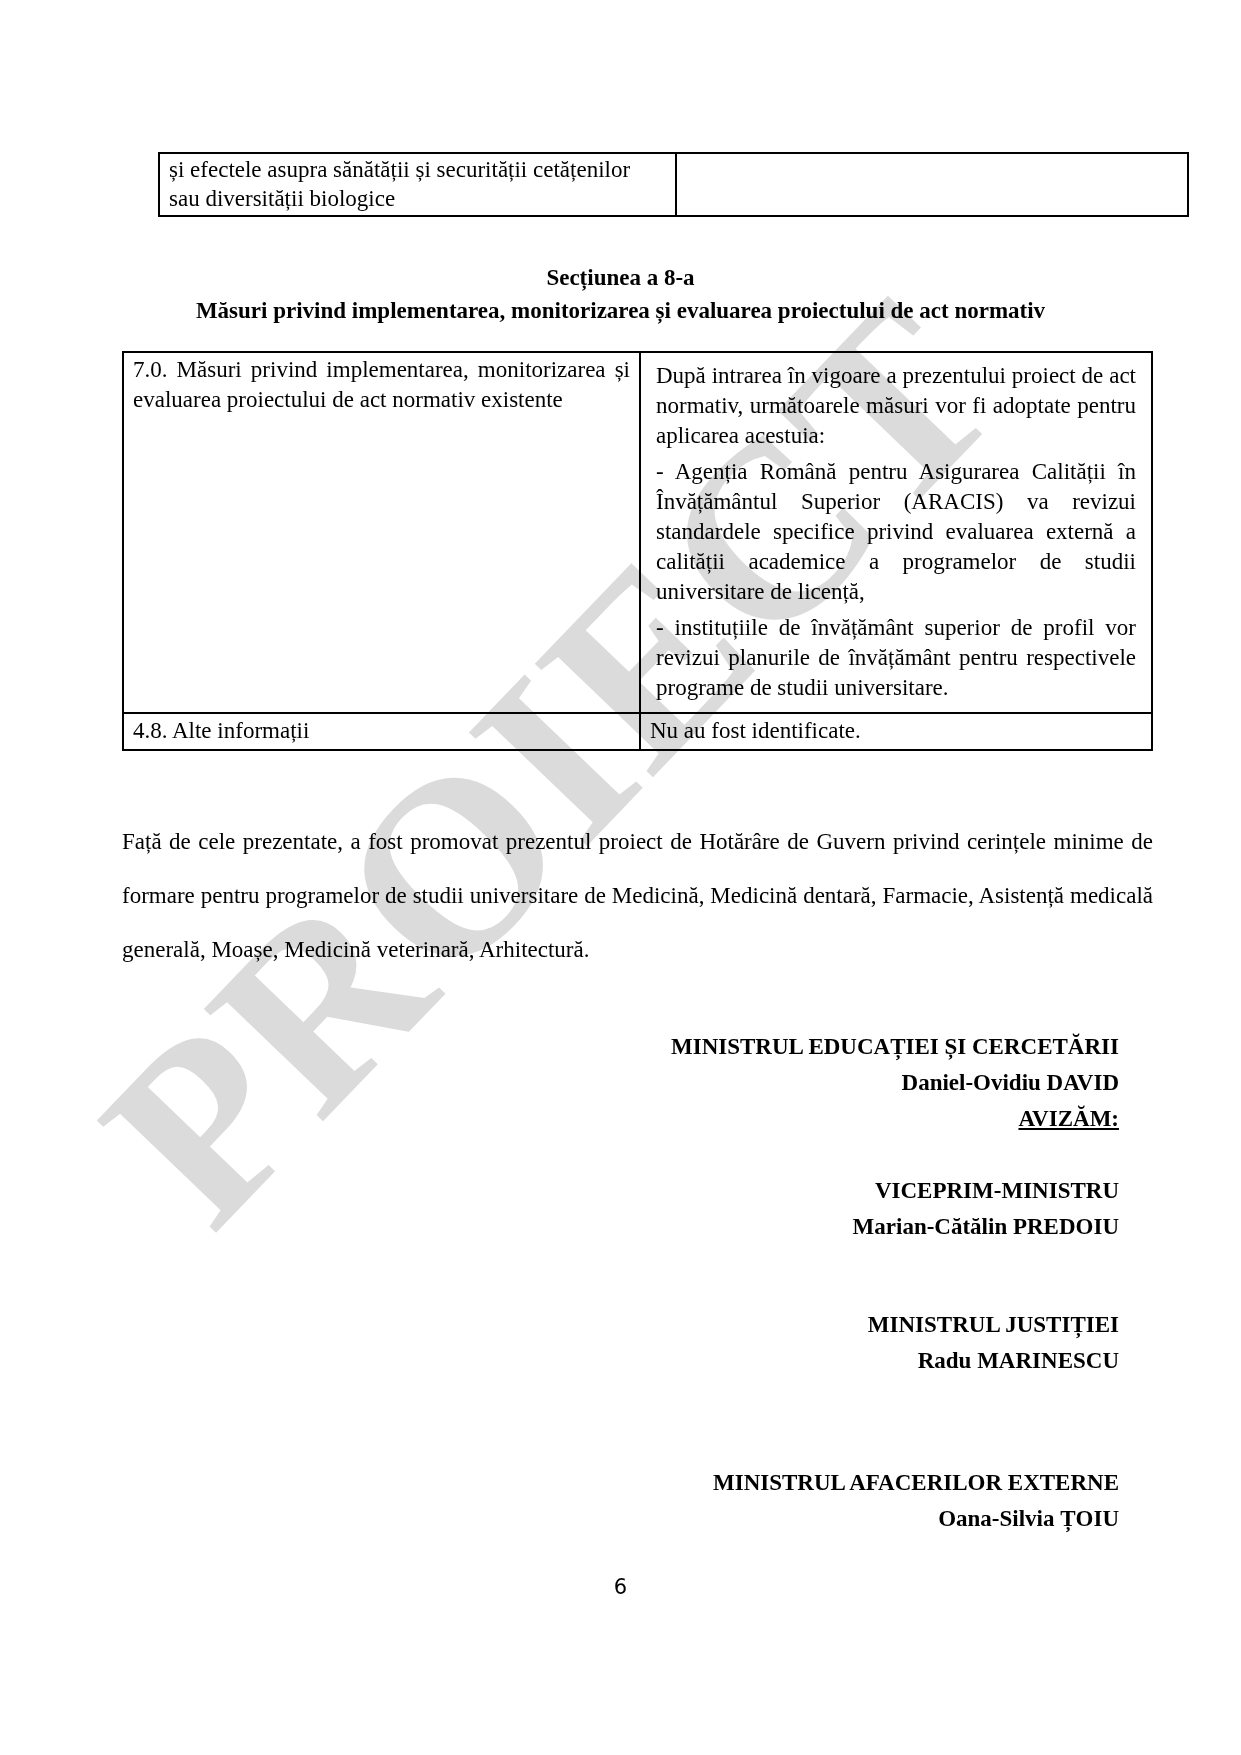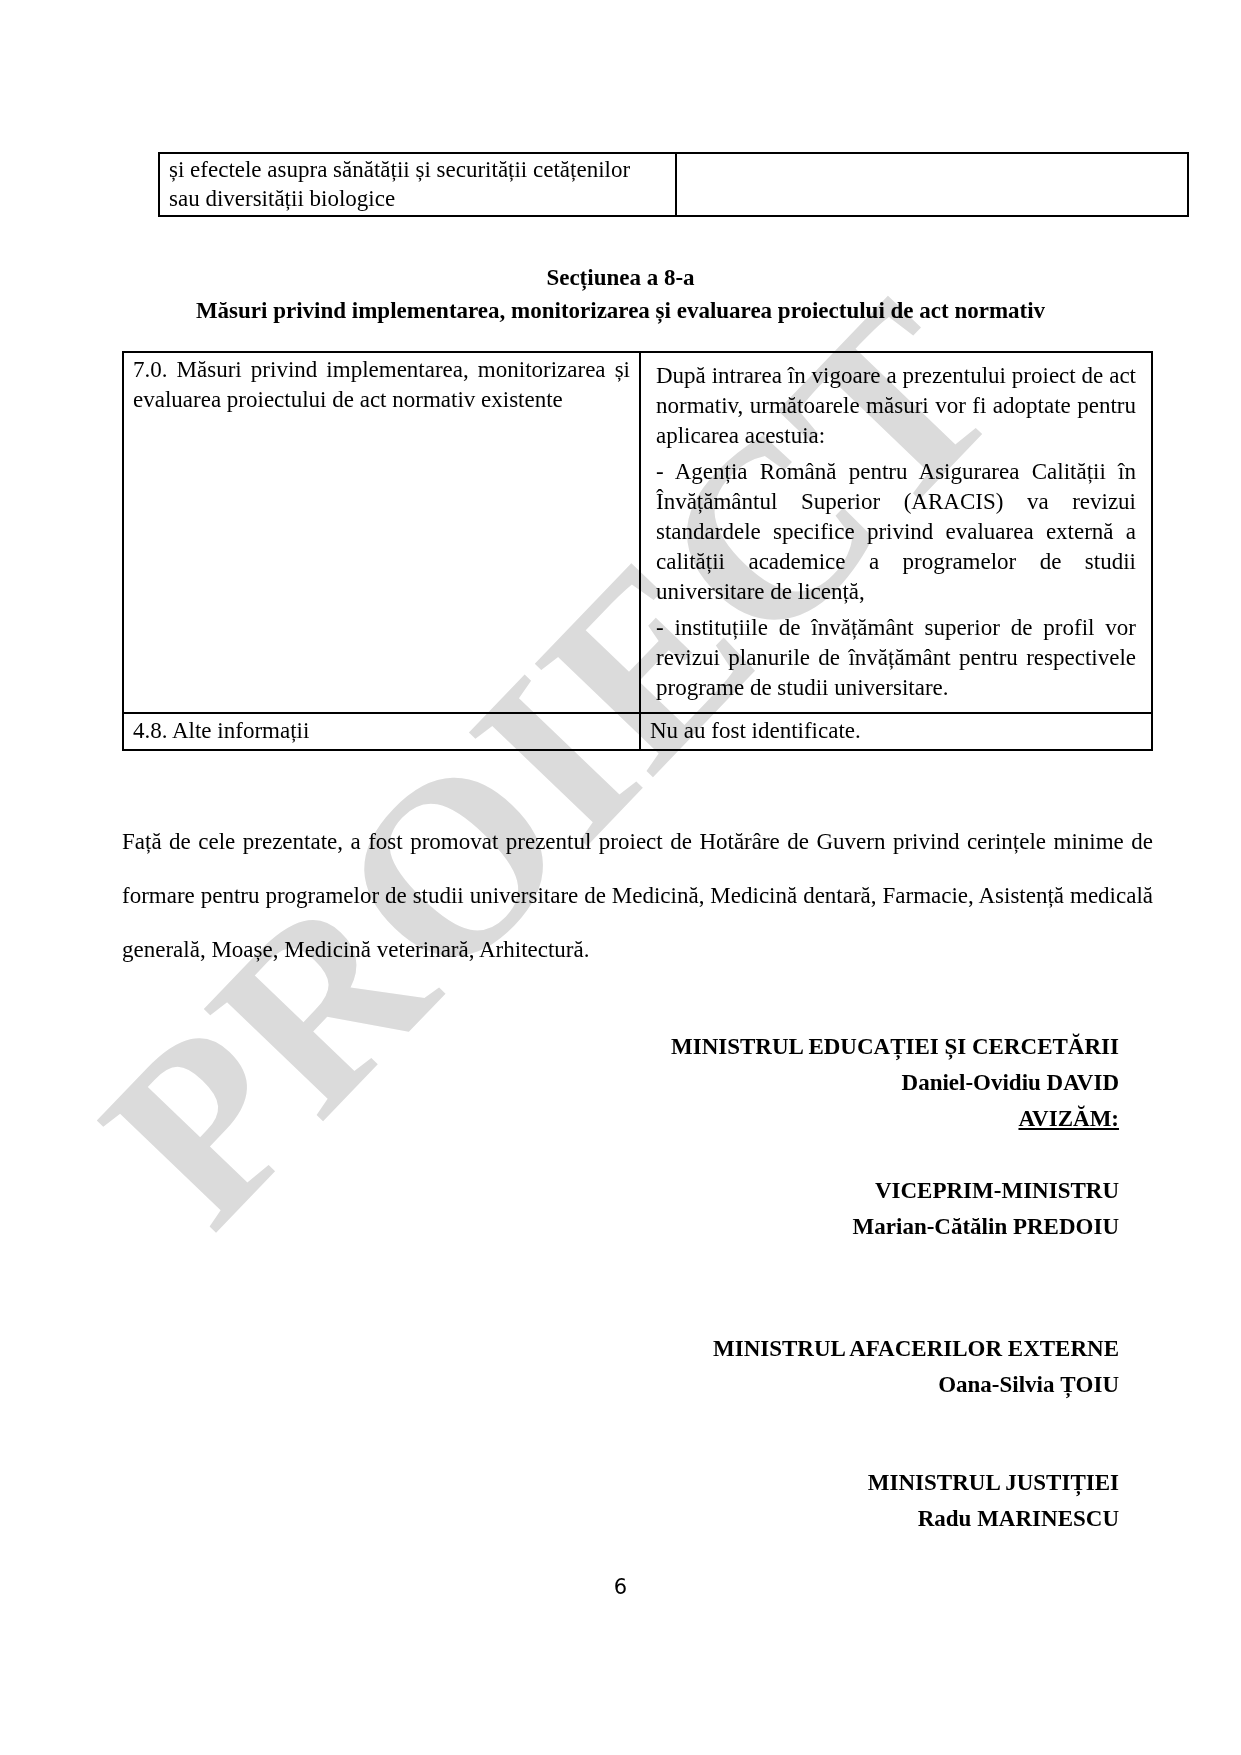--- a/index.html
+++ b/index.html
@@ -149,26 +149,26 @@
 
     <div class="sig sig-avizam">
       <span class="underlined">AVIZĂM:</span>
     </div>
 
     <div class="sig sig-vice">
       <div>VICEPRIM-MINISTRU</div>
       <div>Marian-Cătălin PREDOIU</div>
     </div>
 
+    <div class="sig sig-justice">
+      <div>MINISTRUL JUSTIȚIEI</div>
+      <div class="name-indent">Radu MARINESCU</div>
+    </div>
+
     <div class="sig sig-foreign">
       <div>MINISTRUL AFACERILOR EXTERNE</div>
       <div>Oana-Silvia ȚOIU</div>
-    </div>
-
-    <div class="sig sig-justice">
-      <div>MINISTRUL JUSTIȚIEI</div>
-      <div class="name-indent">Radu MARINESCU</div>
     </div>
 
     <div class="page-number">6</div>
 
   </div>
 </div>
 
 </body></html>

